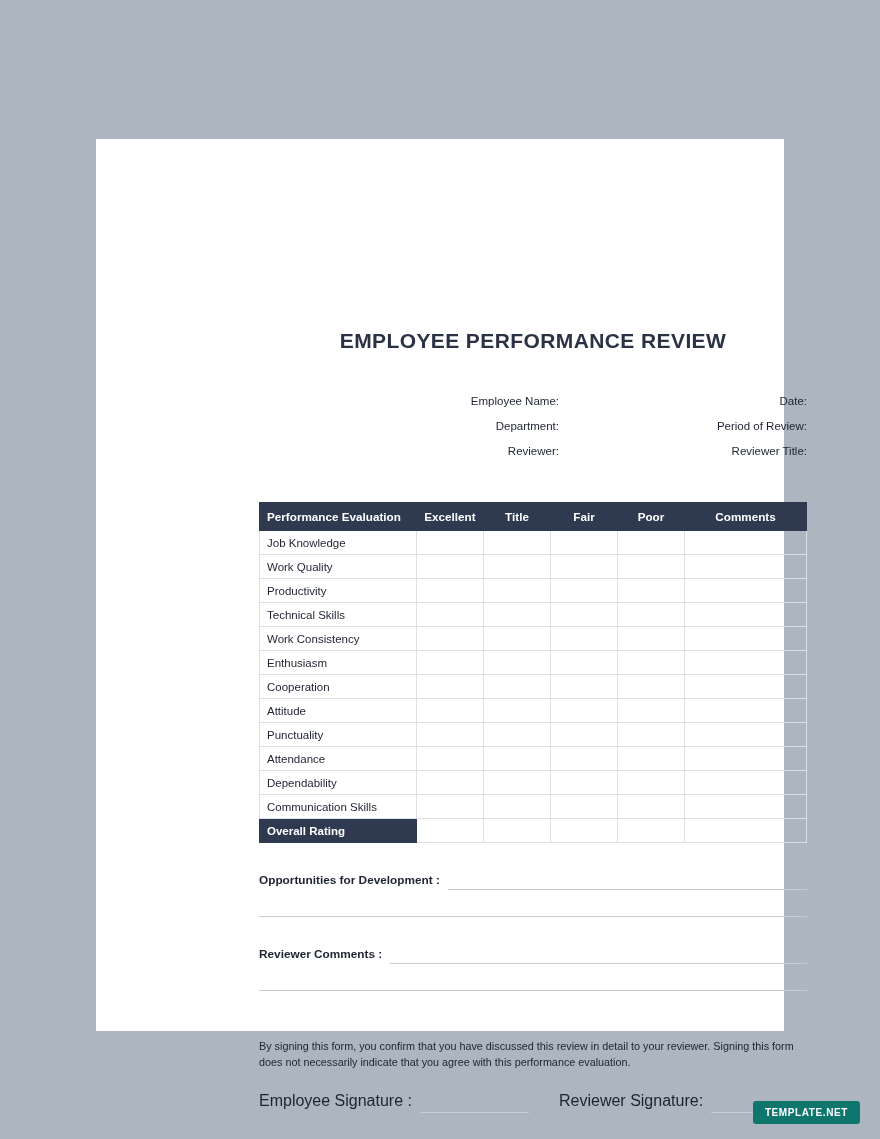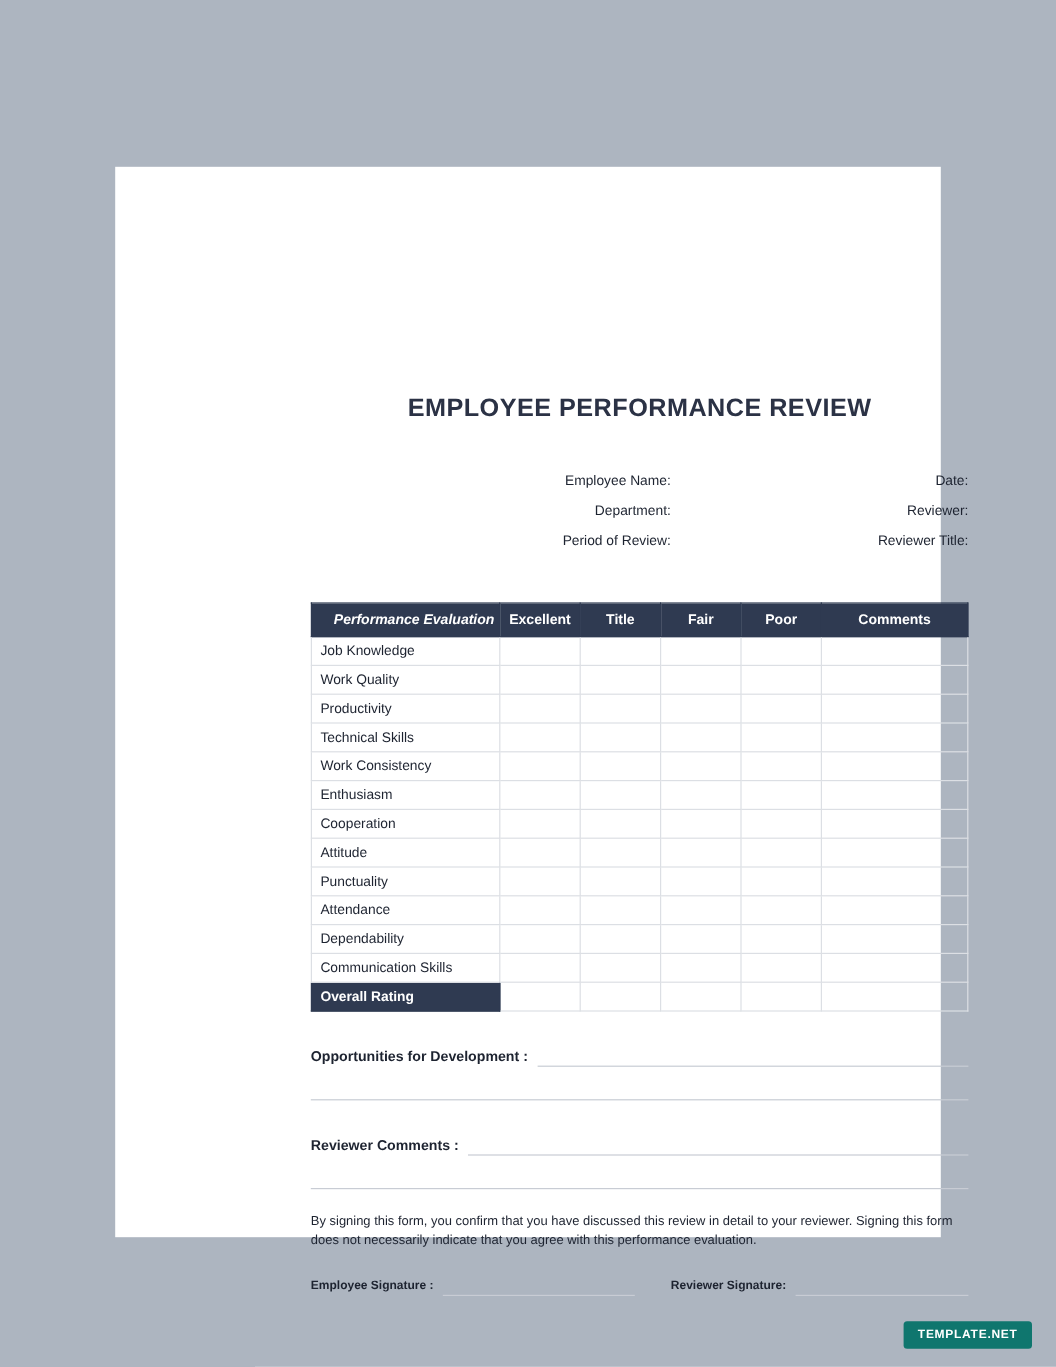--- a/index.html
+++ b/index.html
@@ -86,23 +86,22 @@
   .eval-table th {
     background: #2f3a51;
     color: #ffffff;
     font-size: 11.7px;
     font-weight: bold;
     text-align: center;
     padding: 7px 4px;
     border: 1px solid #2f3a51;
   }
   .eval-table th.first {
-    text-align: right;
+    text-align: left;
     padding-left: 7px;
-    font-style: italic;
   }
   .eval-table td {
     border: 1px solid #dcdfe4;
     height: 23px;
     font-size: 11.5px;
     color: #1d2330;
     padding: 0 0 0 7px;
   }
   .eval-table td.blank {
     padding: 0;
@@ -113,60 +112,60 @@
     font-weight: bold;
     border: 1px solid #2f3a51;
   }
 
   
   .freeform {
     margin-top: 30px;
   }
   .ff-head {
     display: flex;
-    align-items: flex-start;
+    align-items: flex-end;
   }
   .ff-label {
     font-size: 11.8px;
     font-weight: bold;
     color: #1d2330;
     white-space: nowrap;
     padding-bottom: 3px;
   }
   .ff-line {
     flex: 1;
     border-bottom: 1px solid #c8ccd4;
     height: 15px;
     margin-left: 8px;
   }
   .ff-line2 {
     border-bottom: 1px solid #c8ccd4;
     height: 26px;
   }
 
   .disclaimer {
-    margin-top: 20px;
+    margin-top: 48px;
     font-size: 10.8px;
     line-height: 1.45;
     color: #1d2330;
     width: 547px;
   }
 
   .sign-grid {
     display: grid;
     grid-template-columns: 300px 248px;
     margin-top: 22px;
   }
   .sign-row {
     display: flex;
     align-items: flex-end;
   }
   .sign-label {
-    font-size: 10px;
-    font-weight: bold;
+    font-size: 16px;
+    font-weight: normal;
     color: #1d2330;
     white-space: nowrap;
     padding-bottom: 3px;
   }
   .sign-line {
     flex: 1;
     border-bottom: 1px solid #c8ccd4;
     height: 15px;
     margin-left: 8px;
     margin-right: 30px;
@@ -205,27 +204,27 @@
         <div class="info-row">
           <span class="info-label">Date:</span>
           <span class="info-line right"></span>
         </div>
 
         <div class="info-row">
           <span class="info-label">Department:</span>
           <span class="info-line"></span>
         </div>
         <div class="info-row">
+          <span class="info-label">Period of Review:</span>
+          <span class="info-line right"></span>
+        </div>
+
+        <div class="info-row">
           <span class="info-label">Reviewer:</span>
           <span class="info-line"></span>
-        </div>
-
-        <div class="info-row">
-          <span class="info-label">Period of Review:</span>
-          <span class="info-line right"></span>
         </div>
         <div class="info-row">
           <span class="info-label">Reviewer Title:</span>
           <span class="info-line right"></span>
         </div>
       </div>
     </div>
 
     <table class="eval-table">
       <colgroup>

